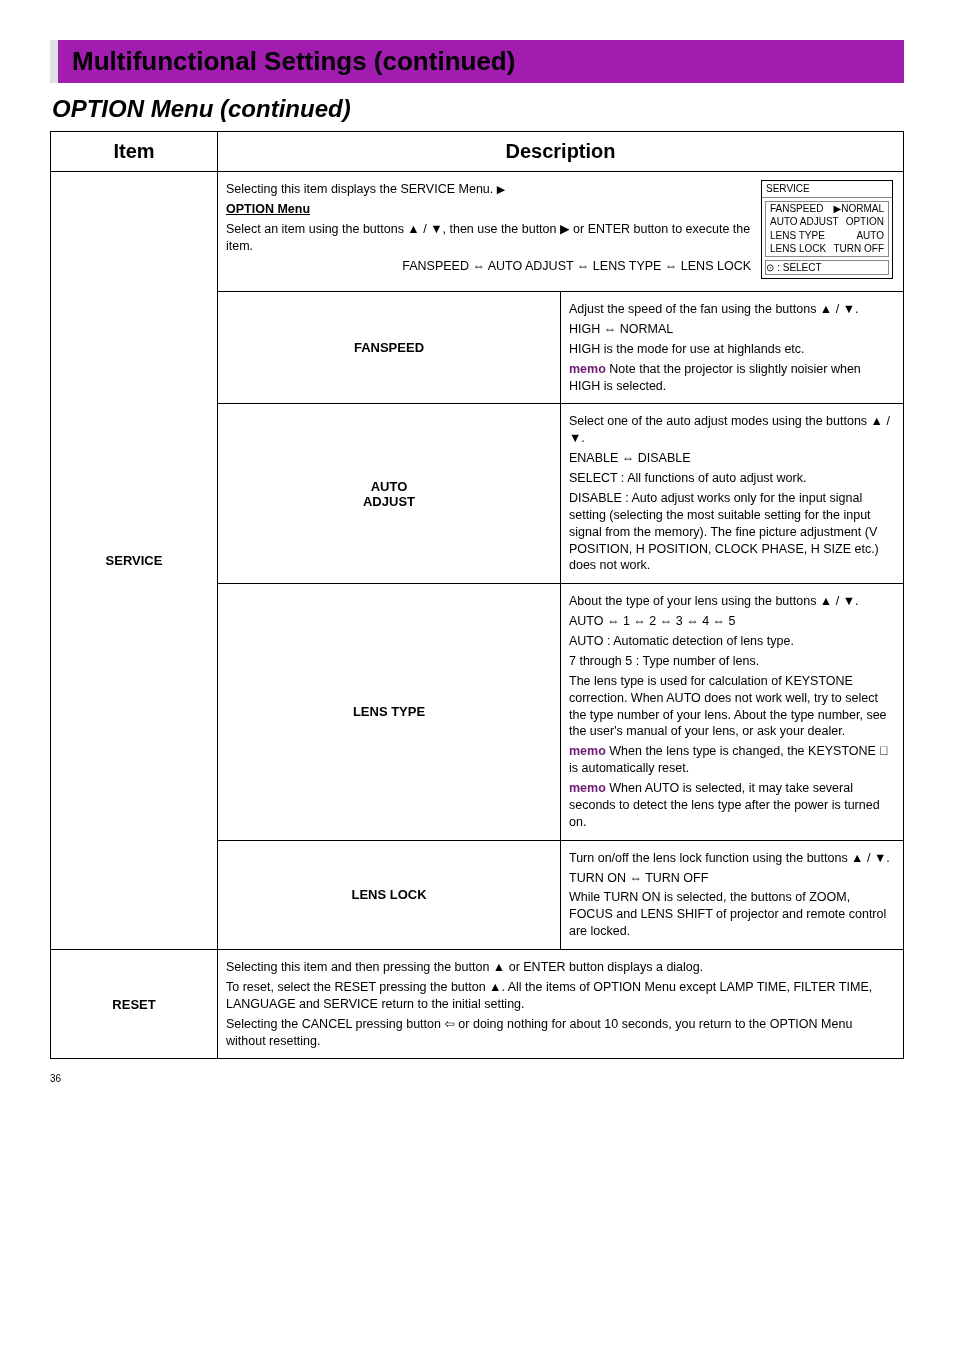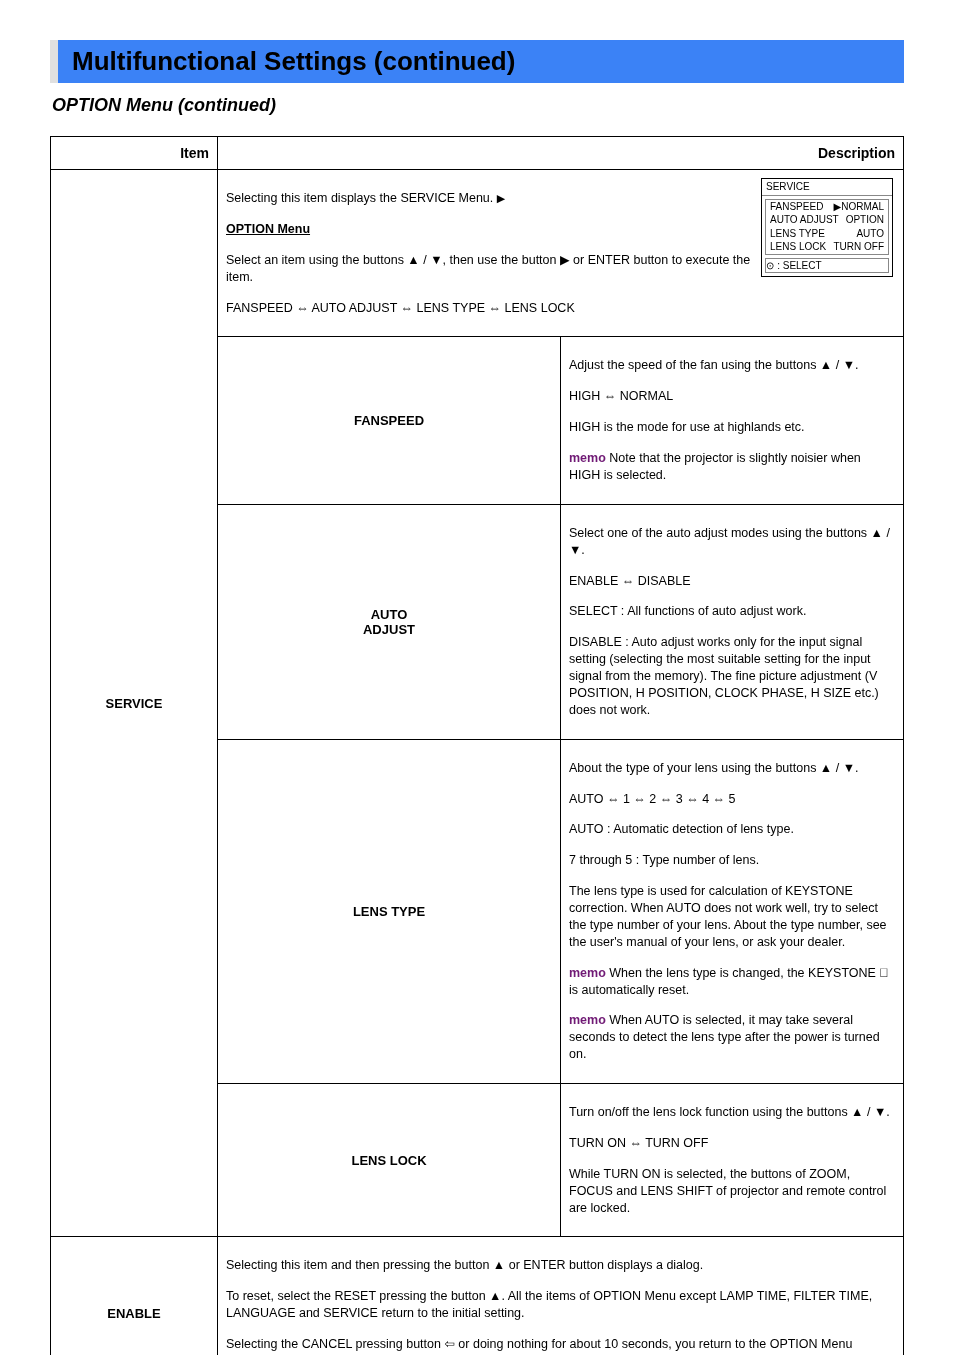--- a/index.html
+++ b/index.html
@@ -5,69 +5,69 @@
   body {
     font-family: Arial, Helvetica, sans-serif;
     margin: 0;
     padding: 40px 50px;
     font-size: 13px;
     color: #000;
     width: 954px;
     box-sizing: border-box;
   }
   .title-bar {
-    background: #3b82f6;
+    background: #a21caf;
     padding: 6px 14px;
     font-size: 26px;
     font-weight: bold;
     margin-bottom: 12px;
     border-left: 8px solid #e0e0e0;
   }
   .subtitle {
     font-style: italic;
     font-weight: bold;
-    font-size: 18px;
-    margin: 10px 0 20px 2px;
+    font-size: 24px;
+    margin: 10px 0 8px 2px;
   }
   table.main {
     border-collapse: collapse;
     width: 100%;
     table-layout: fixed;
   }
   table.main th, table.main td {
     border: 1px solid #000;
     vertical-align: middle;
     padding: 6px 8px;
   }
   table.main th {
     font-weight: bold;
-    text-align: right;
+    text-align: center;
     padding: 8px;
-    font-size: 14px;
+    font-size: 20px;
   }
   .col-item { width: 150px; text-align:center; font-weight:bold;}
   .col-sub  { width: 135px; text-align:center; font-weight:bold;}
   .desc { font-size: 12.5px; line-height: 1.35; text-align:left; vertical-align: top;}
-  .desc p { margin: 14px 0;}
+  .desc p { margin: 3px 0;}
   .u { text-decoration: underline; font-weight:bold;}
   .memo { color:#701a75; font-weight:bold;}
   .osd {
     border:1px solid #000;
     font-size:10px;
     width:130px;
     float:right;
     margin: 2px 2px 6px 10px;
     background:#fff;
   }
   .osd-title{ padding:1px 4px; border-bottom:1px solid #888;}
   .osd-body{ border:1px solid #888; margin:3px; }
   .osd-row{ display:flex; justify-content:space-between; padding:0 4px;}
   .osd-foot{ border:1px solid #888; margin:0 3px 3px 3px; padding:0 0;}
   .tri{ font-size:11px;}
-  .center{display:block; text-align:left;}
+  .center{display:block; text-align:right;}
   .service-desc-wrap { vertical-align: top; }
 </style>
 </head>
 <body>
 
 <div class="title-bar">Multifunctional Settings (continued)</div>
 <div class="subtitle">OPTION Menu (continued)</div>
 
 <table class="main">
   <tbody>
@@ -146,21 +146,21 @@
   <tr>
     <td class="col-sub">LENS LOCK</td>
     <td class="desc">
       <p>Turn on/off the lens lock function using the buttons ▲ / ▼.</p>
       <p>TURN ON ⇔ TURN OFF</p>
       <p>While TURN ON is selected, the buttons of ZOOM, FOCUS and LENS SHIFT of projector and remote control are locked.</p>
     </td>
   </tr>
 
   <tr>
-    <td class="col-item">ENABLE</td>
+    <td class="col-item">RESET</td>
     <td colspan="2" class="desc">
       <p>Selecting this item and then pressing the button ▲ or ENTER button displays a dialog.</p>
       <p>To reset, select the RESET pressing the button ▲. All the items of OPTION Menu except LAMP TIME, FILTER TIME, LANGUAGE and SERVICE return to the initial setting.</p>
       <p>Selecting the CANCEL pressing button ⇦ or doing nothing for about 10 seconds, you return to the OPTION Menu without resetting.</p>
     </td>
   </tr>
 </tbody>
   </table>
 
 <div style="margin-top:14px; font-size:10px;">36</div>

